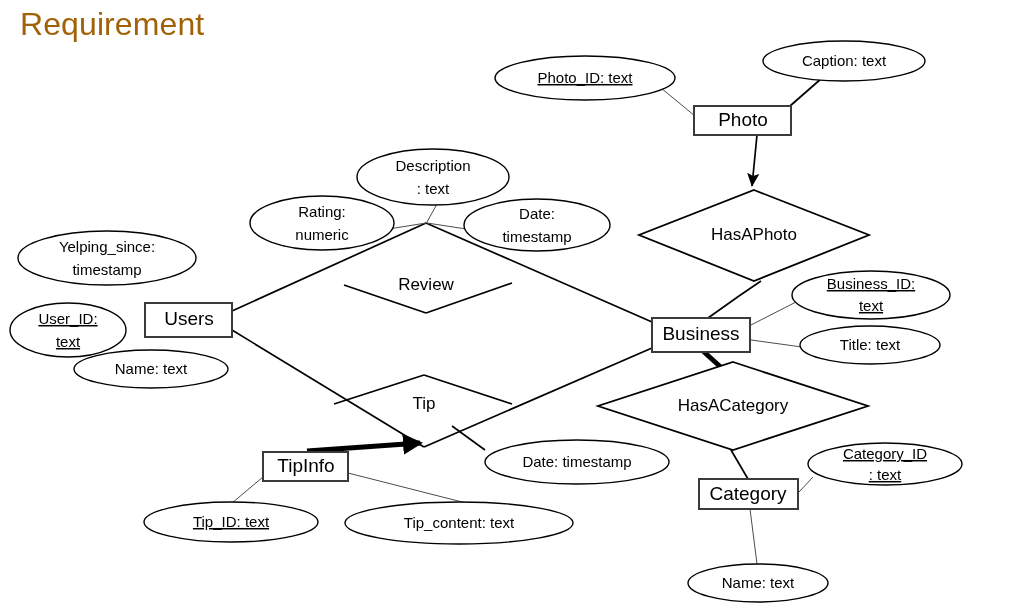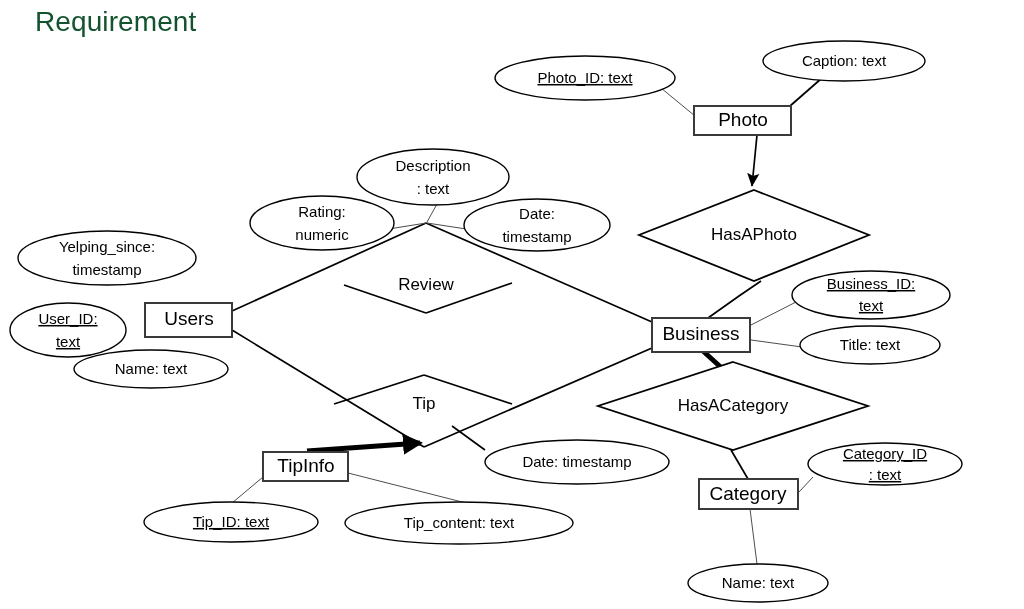--- a/index.html
+++ b/index.html
@@ -9,24 +9,24 @@
   }
   body {
     width: 1024px;
     height: 609px;
     font-family: "Liberation Sans", sans-serif;
     overflow: hidden;
     position: relative;
   }
   #page-title {
     position: absolute;
-    left: 35px;
+    left: 20px;
     top: 6px;
-    font-size: 28px;
-    color: #14532d;
+    font-size: 32px;
+    color: #a16207;
     font-family: "Liberation Sans", sans-serif;
     letter-spacing: 0.1px;
   }
   #er-canvas {
     position: absolute;
     left: 0;
     top: 0;
     width: 1024px;
     height: 609px;
   }

